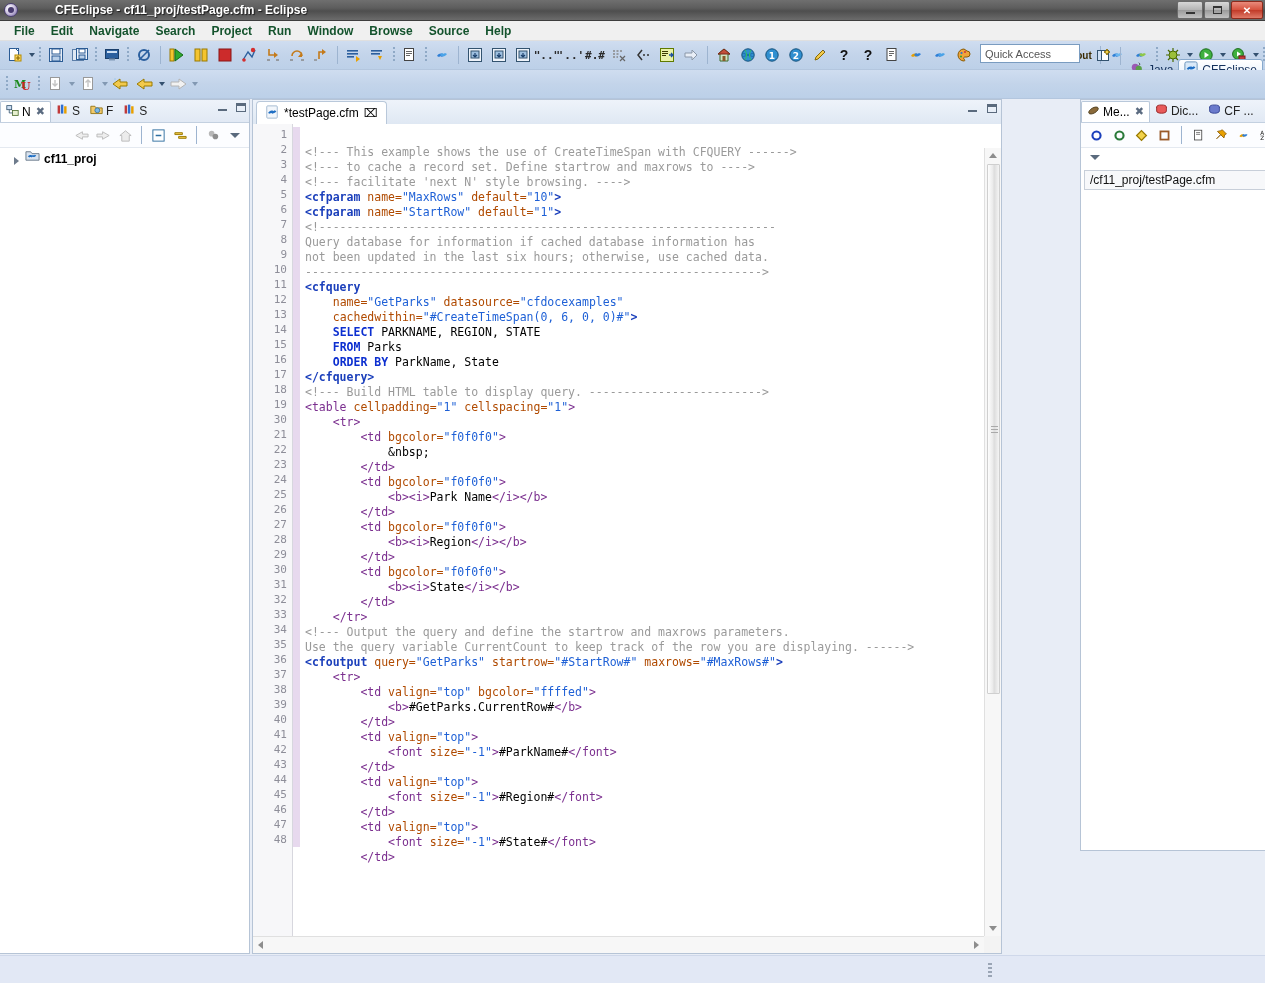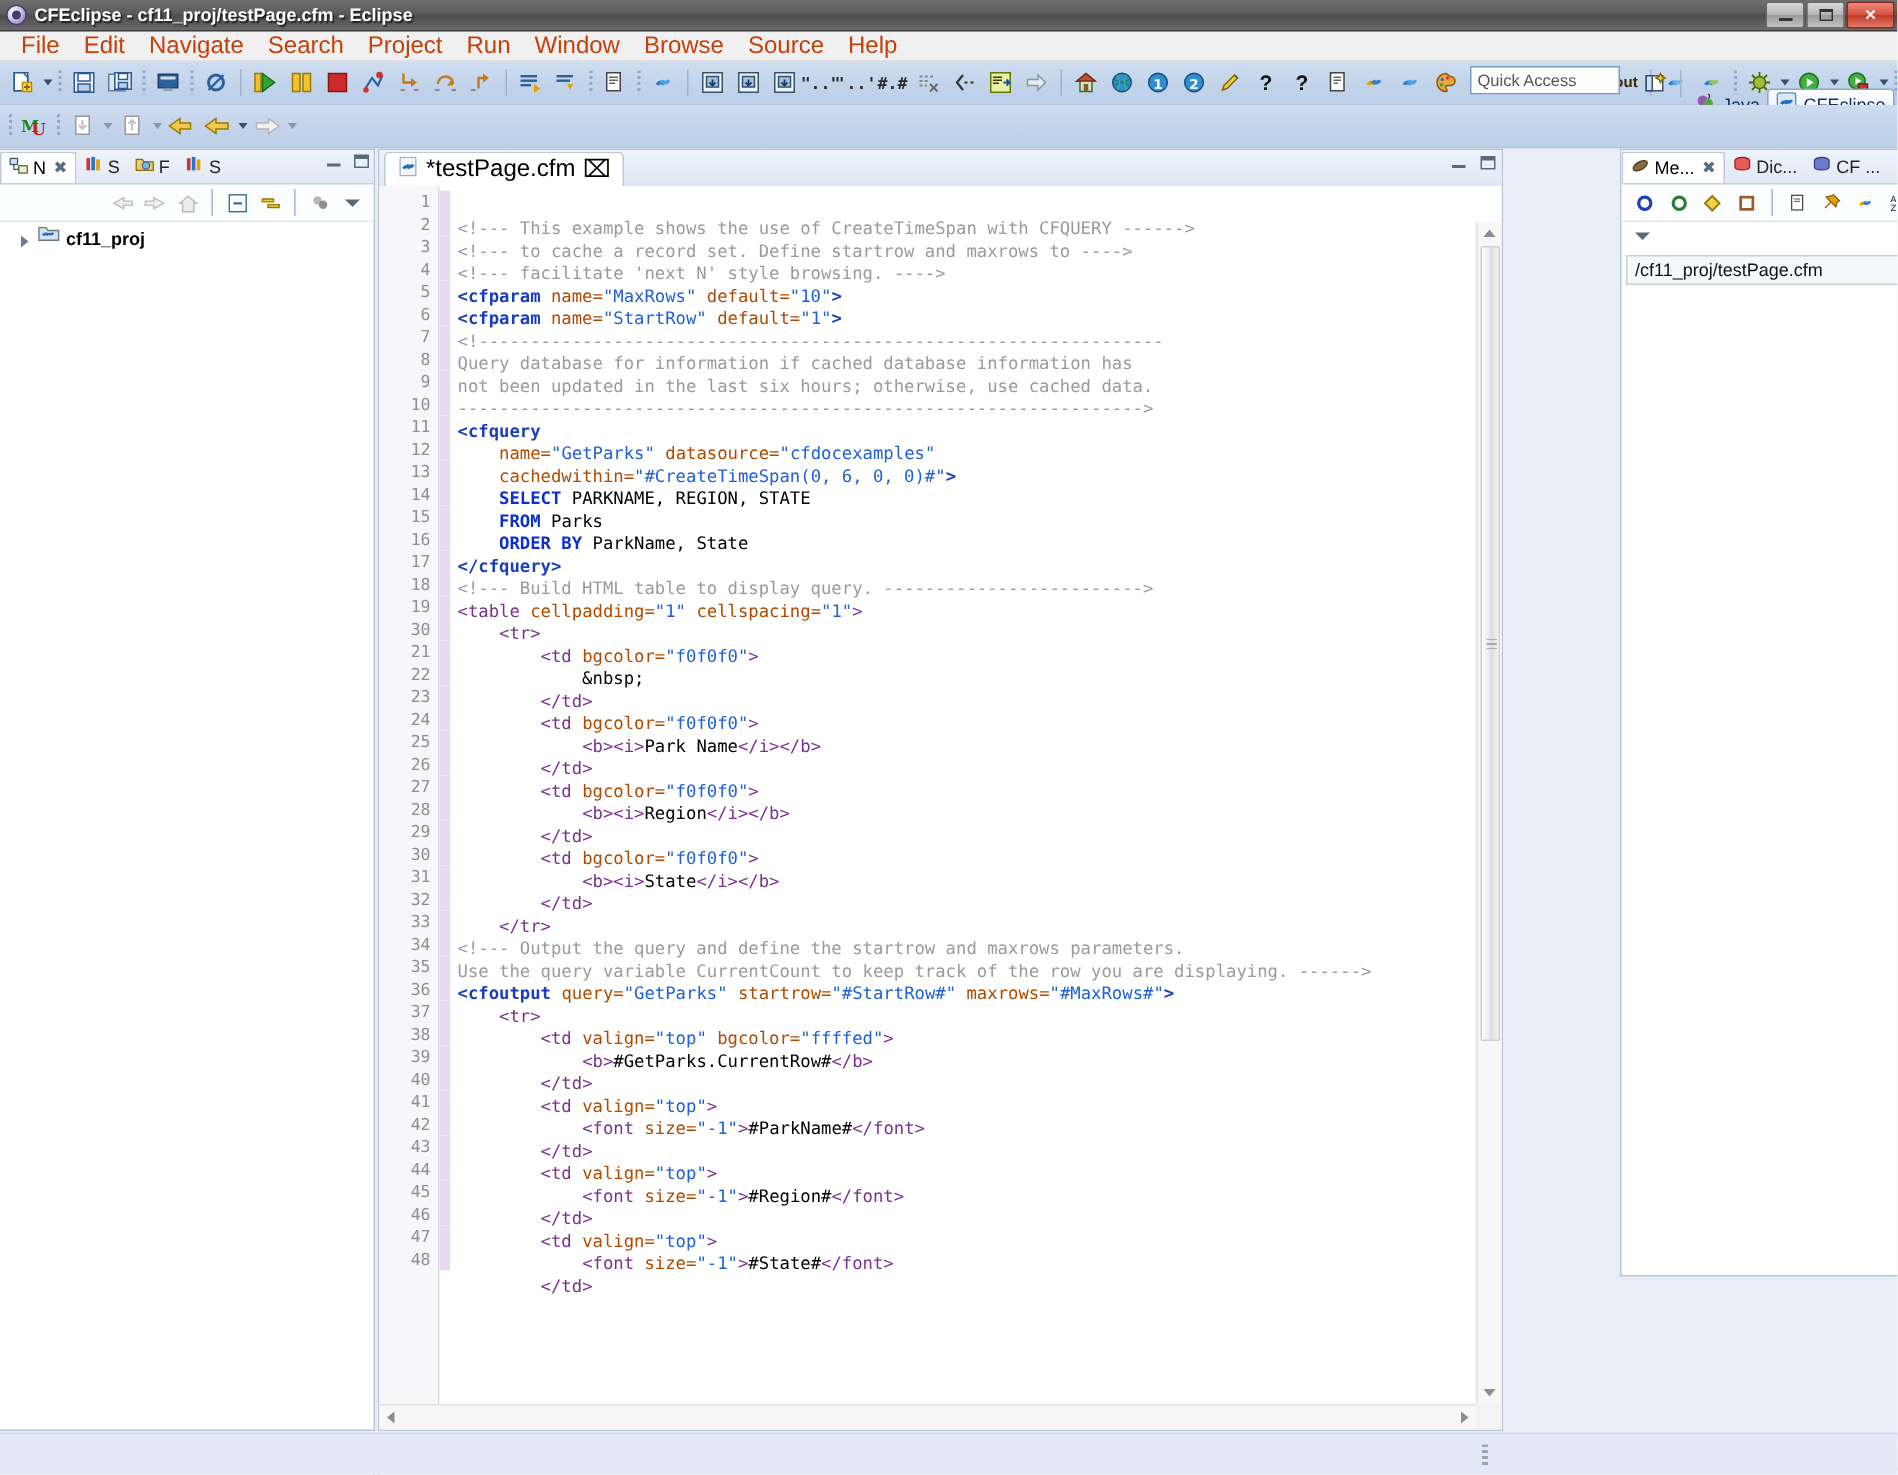--- a/index.html
+++ b/index.html
@@ -9,20 +9,21 @@
     font-size:12px;
     background:#e4eaf4;
     -webkit-font-smoothing:antialiased;
   }
   
   #titlebar{
     height:20px;width:1265px;
     background:linear-gradient(180deg,#6f6f6f 0%,#5d5d5d 40%,#4e4e4e 55%,#6b6b6b 100%);
     display:flex;align-items:center;position:relative;
     border-bottom:1px solid #3d3d3d;
+    gap:32px;
   }
   #titlebar .appicon{
     width:14px;height:14px;margin-left:4px;margin-right:5px;
     border-radius:50%;
     background:radial-gradient(circle at 35% 35%,#fff 0%,#cfc6e2 45%,#6b5a99 100%);
     border:1px solid #4a3f70;box-sizing:border-box;
     position:relative;flex:none;
   }
   #titlebar .appicon:after{
     content:"";position:absolute;left:3px;top:3px;width:6px;height:6px;
@@ -48,21 +49,21 @@
   }
   .mk-min{display:block;width:9px;height:2px;background:#333;margin-top:5px;}
   .mk-max{display:block;width:9px;height:8px;border:1px solid #333;border-top-width:2px;box-sizing:border-box;}
 
   
   #menubar{
     height:19px;background:#f0f0f0;display:flex;align-items:center;
     padding-left:6px;border-bottom:1px solid #dfdfdf;
   }
   #menubar .mi{
-    padding:2px 8px;font-size:16px;color:#c2410c;white-space:nowrap;cursor:default;
+    padding:2px 8px;font-size:12px;color:#14532d;white-space:nowrap;cursor:default;font-weight:bold;
   }
 
   
   .toolbar{
     background:linear-gradient(180deg,#cfddf0 0%,#c3d4ea 50%,#bcd0e8 100%);
     display:flex;align-items:center;
     height:29px;border-bottom:1px solid #b3c6de;
     padding-left:3px;box-sizing:border-box;position:relative;
   }
   .toolbar2{height:29px;}
@@ -136,21 +137,21 @@
   .treerow{display:flex;align-items:flex-end;height:18px;padding-left:12px;font-size:12px;color:#000;gap:4px;}
   .twisty{width:9px;height:9px;position:relative;flex:none;}
   .twisty:after{content:"";position:absolute;left:2px;top:0px;border-top:4.5px solid transparent;border-bottom:4.5px solid transparent;border-left:5px solid #6e7b8c;}
 
   
   #editor{left:252px;top:0;width:750px;height:855px;}
   .edtabs{height:24px;background:linear-gradient(180deg,#eef3fa 0%,#dfe8f3 100%);position:relative;display:flex;align-items:flex-end;border-bottom:1px solid #b9c8da;}
   .edtab{
     display:flex;align-items:center;gap:5px;height:23px;padding:0 8px;
     background:#ffffff;border:1px solid #b9c8da;border-bottom:none;border-radius:4px 4px 0 0;
-    font-size:16px;color:#000;box-sizing:border-box;margin-left:3px;
+    font-size:12px;color:#000;box-sizing:border-box;margin-left:3px;
   }
   .edtbr{position:absolute;right:3px;top:3px;display:flex;gap:7px;align-items:center;}
 
   #codearea{
     position:absolute;left:0;top:24px;right:0;bottom:0;background:#fff;overflow:hidden;
   }
   #codescroll{position:absolute;left:0;top:0;right:17px;bottom:17px;overflow:hidden;}
   .codeflex{display:flex;height:100%;}
   #gutter{
     width:40px;flex:none;background:#f7f7f9;

